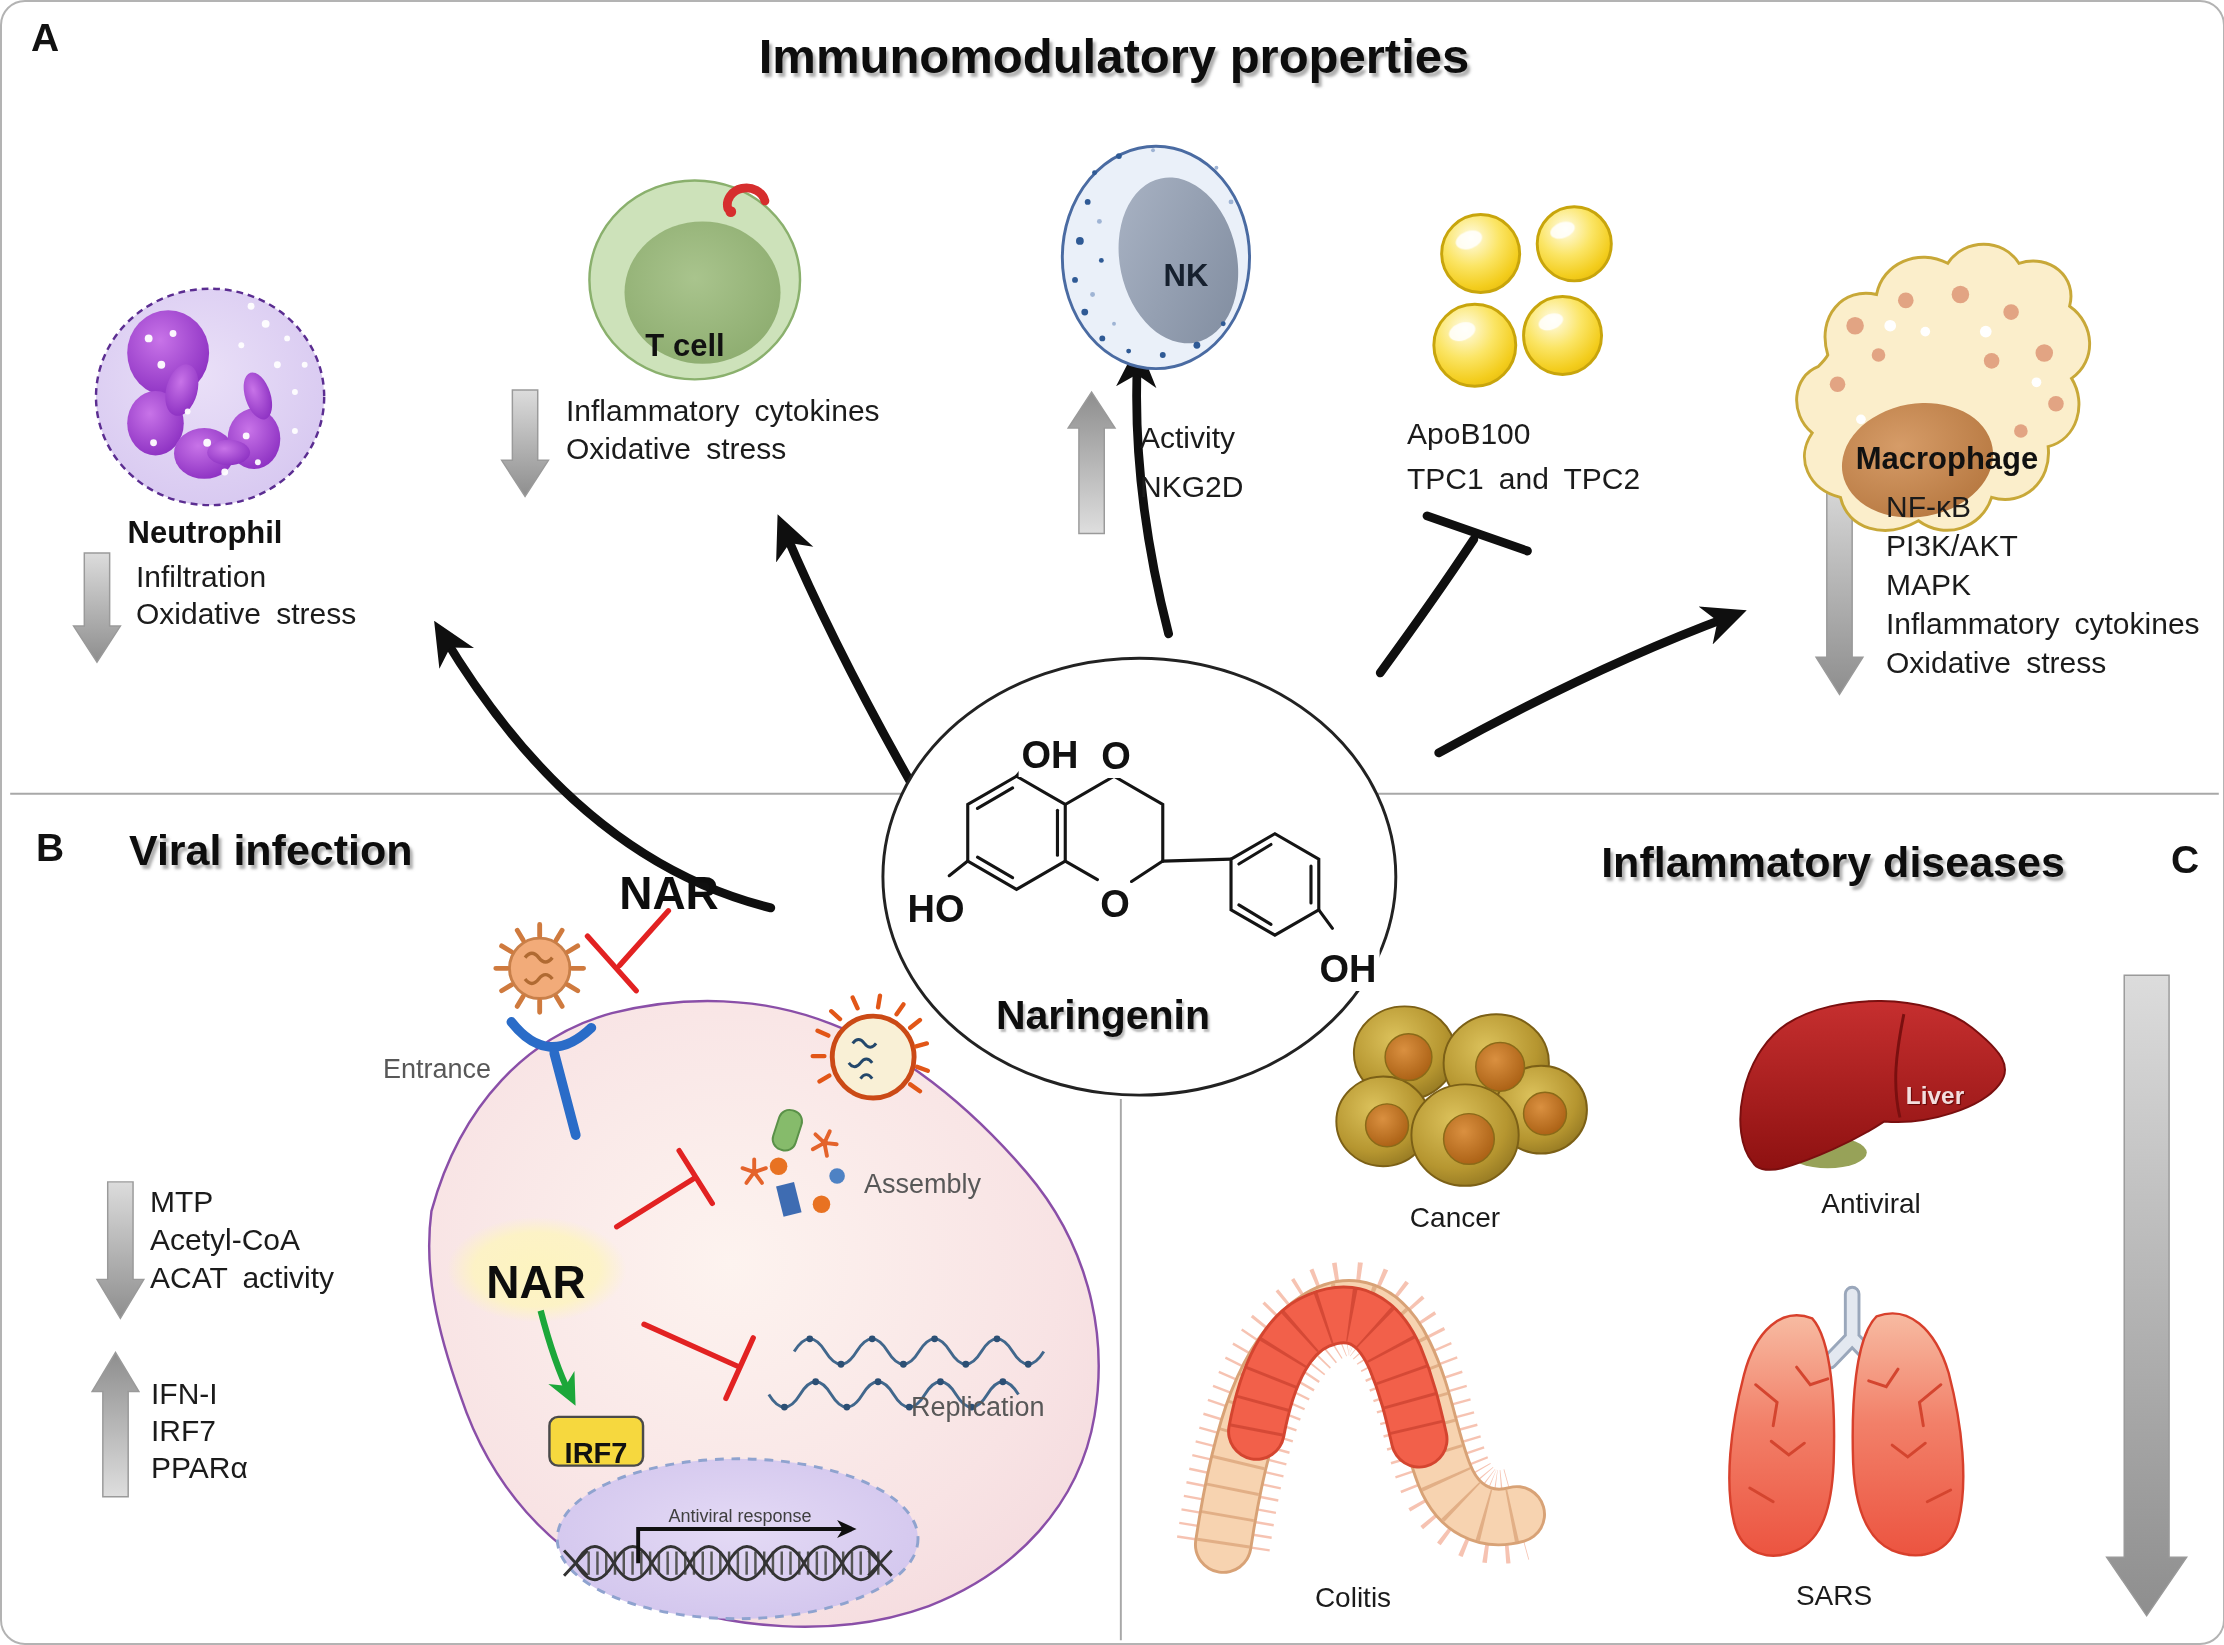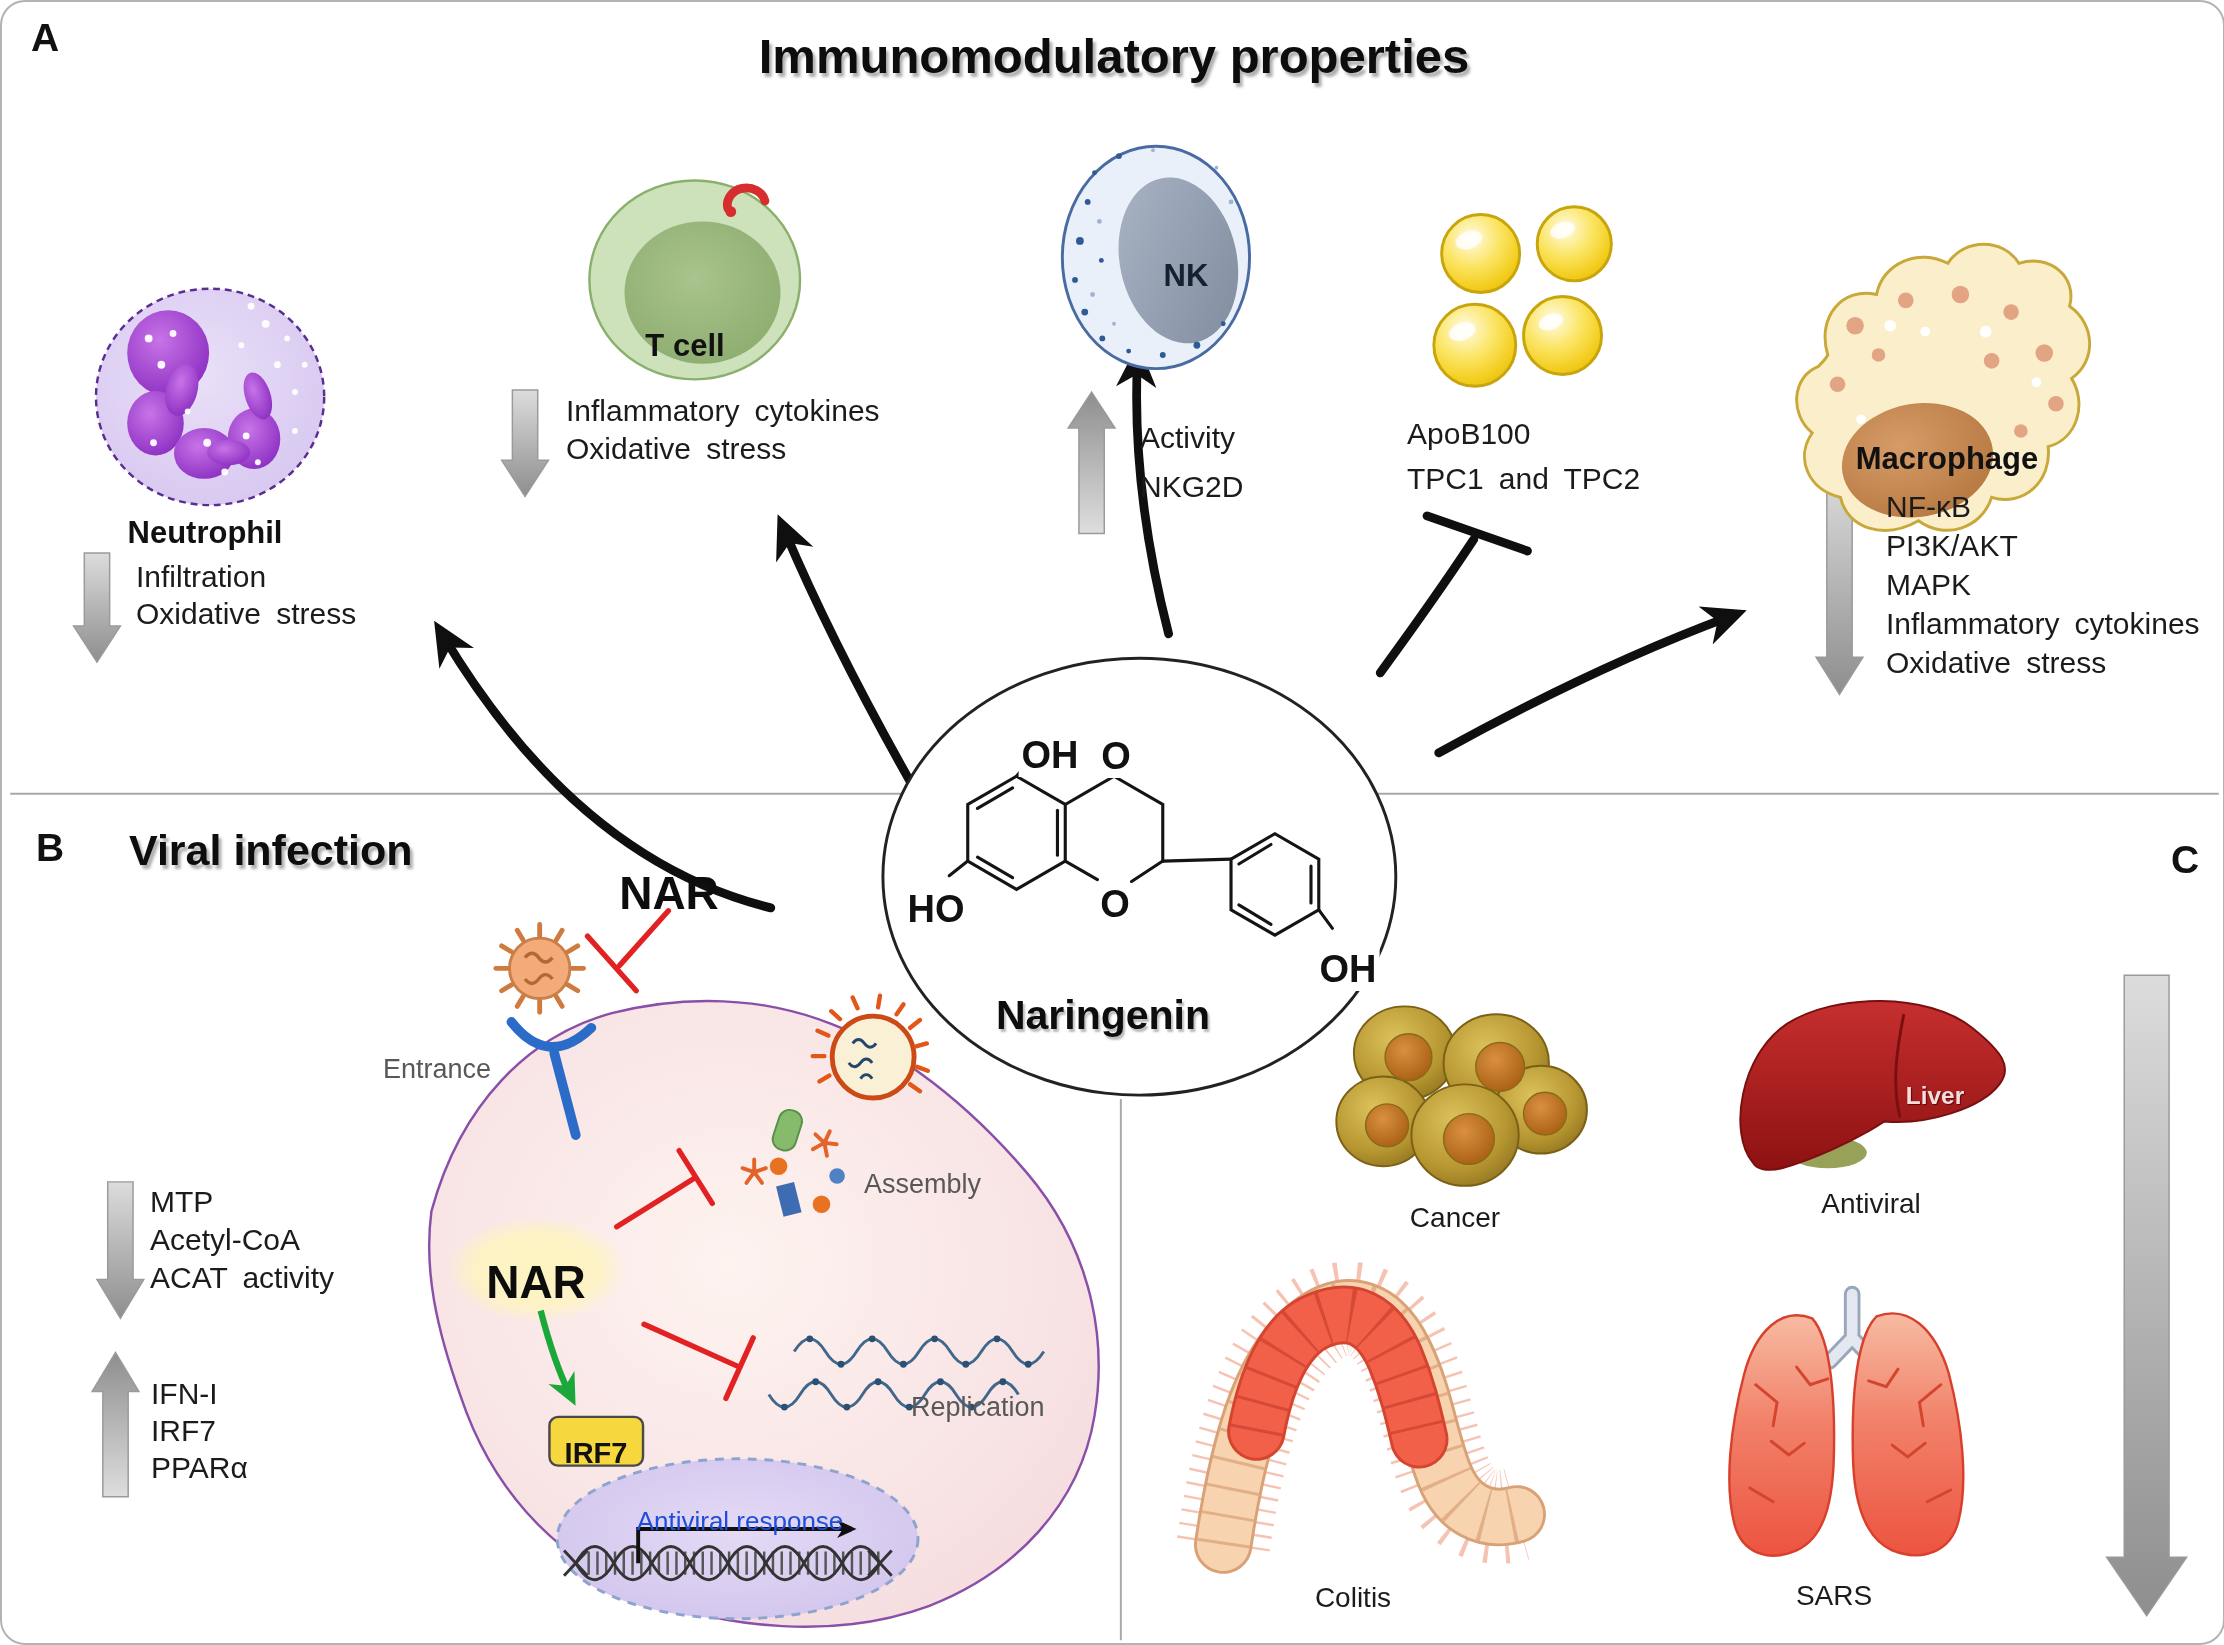--- a/index.html
+++ b/index.html
@@ -14,21 +14,21 @@
   .title{font-weight:700;font-size:49px;color:#0d0d0d;text-shadow:2.9px 3.9px 2.9px rgba(110,110,110,.55);}
   .title-b{font-weight:700;font-size:43px;color:#0d0d0d;text-shadow:2.9px 3.9px 2.9px rgba(110,110,110,.55);}
   .panel-letter{font-weight:700;font-size:39px;color:#111;}
   .cellname{font-weight:700;font-size:31px;color:#111;}
   .eff{font-size:30px;word-spacing:6.8px;color:#1b1b1b;}
   .gray{font-size:27px;color:#585858;}
   .atom{font-weight:600;font-size:38px;color:#111;background:#fff;padding:0 2.9px;}
   .nar{font-weight:700;font-size:46px;color:#0d0d0d;}
   .naringenin{font-weight:700;font-size:41px;color:#0d0d0d;text-shadow:2px 2.9px 2px rgba(120,120,120,.5);}
   .irf7{font-weight:700;font-size:29px;color:#111;}
-  .antiviral{font-weight:500;font-size:26px;color:#1d4ed8;}
+  .antiviral{font-weight:500;font-size:18px;color:#404040;}
   .organ{font-size:28px;color:#1b1b1b;}
   .liver-txt{font-weight:700;font-size:24.4px;color:#f3dede;text-shadow:1px 1px 1px rgba(80,0,0,.8);}
 </style>
 </head>
 <body>
 
 <div class="fig">
 
 <svg width="2225" height="1645" viewBox="0 0 2281 1687">
   <defs>
@@ -456,20 +456,21 @@
 <div class="t gray" style="left:909px;top:1390px">Replication</div>
 <div class="t irf7 ctr" style="left:594px;top:1423px">IRF7</div>
 <div class="t antiviral ctr" style="left:738px;top:1492px">Antiviral response</div>
 <div class="t eff" style="left:148px;top:1183px">MTP</div>
 <div class="t eff" style="left:148px;top:1221px">Acetyl-CoA</div>
 <div class="t eff" style="left:148px;top:1259px">ACAT activity</div>
 <div class="t eff" style="left:149px;top:1375px">IFN-I</div>
 <div class="t eff" style="left:149px;top:1412px">IRF7</div>
 <div class="t eff" style="left:149px;top:1449px">PPARα</div>
 
+<div class="t title-b ctr" style="left:1831px;top:824px">Inflammatory diseases</div>
 <div class="t panel-letter ctr" style="left:2183px;top:824px">C</div>
 <div class="t organ ctr" style="left:1453px;top:1188px">Cancer</div>
 <div class="t liver-txt ctr" style="left:1933px;top:1068px">Liver</div>
 <div class="t organ ctr" style="left:1869px;top:1174px">Antiviral</div>
 <div class="t organ ctr" style="left:1351px;top:1568px">Colitis</div>
 <div class="t organ ctr" style="left:1832px;top:1566px">SARS</div>
 
 </div>
 
 

